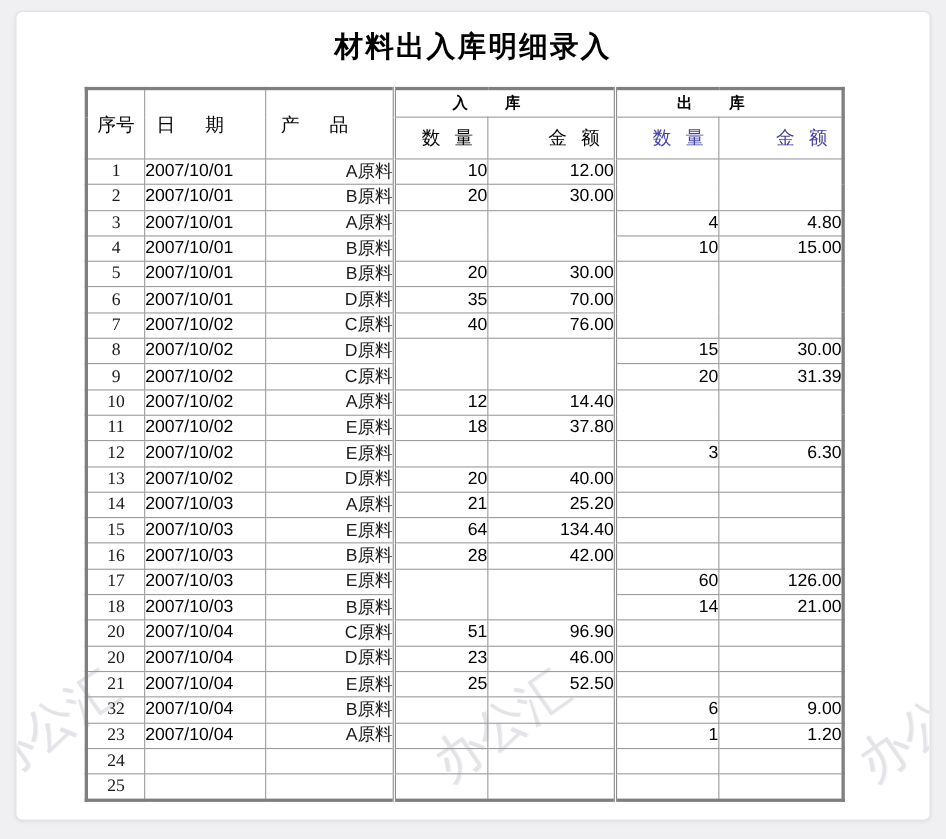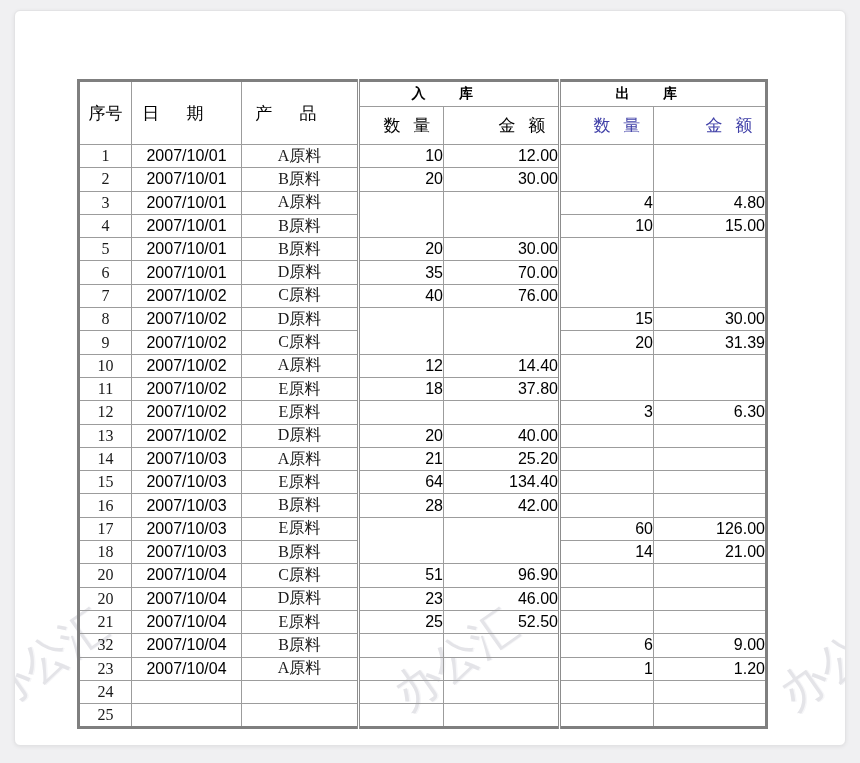--- a/index.html
+++ b/index.html
@@ -54,29 +54,30 @@
   .out-col{color:#000000;}
   .out-sub{color:#4040a8;}
   .sp-sm{letter-spacing:0.75em;padding-left:0.75em;text-align:right;}
   .sp-md{letter-spacing:1.6em;padding-left:1.6em;}
   .sp-lg{letter-spacing:2.4em;padding-left:2.4em;}
   
   .dbl-left{border-left:3px double #8d8d8d !important;}
   
   td{height:22.3px;font-size:16px;vertical-align:middle;}
   .c-no{text-align:center;font-family:"Liberation Serif",serif;color:#1a1a1a;}
-  .c-date{text-align:center;font-family:"Liberation Sans",sans-serif;color:#000;}
-  .c-product{text-align:center;font-family:Liberation Serif, serif;color:#1a1a1a;}
+  .c-date{font-family:"Liberation Sans",sans-serif;color:#000;}
+  .c-product{text-align:right;font-family:Liberation Sans, sans-serif;color:#1a1a1a;}
   .c-num{text-align:right;padding-right:6px;font-family:"Liberation Sans",sans-serif;color:#000;}
   .no-top{border-top-style:hidden !important;}
 </style>
 </head>
 <body>
 
 <div class="card">
+  <div class="page-title">材料出入库明细录入</div>
 
   <div class="watermark wm-left">办公汇</div>
   <div class="watermark wm-center">办公汇</div>
   <div class="watermark wm-right">办公汇</div>
 
   <table class="sheet">
     <colgroup>
       <col style="width:53px">
       <col style="width:110px">
       <col style="width:117px">

